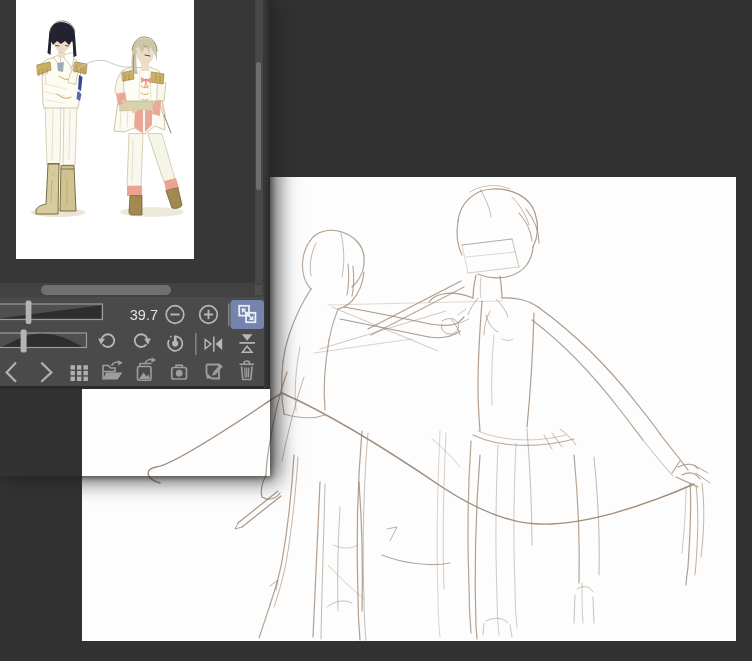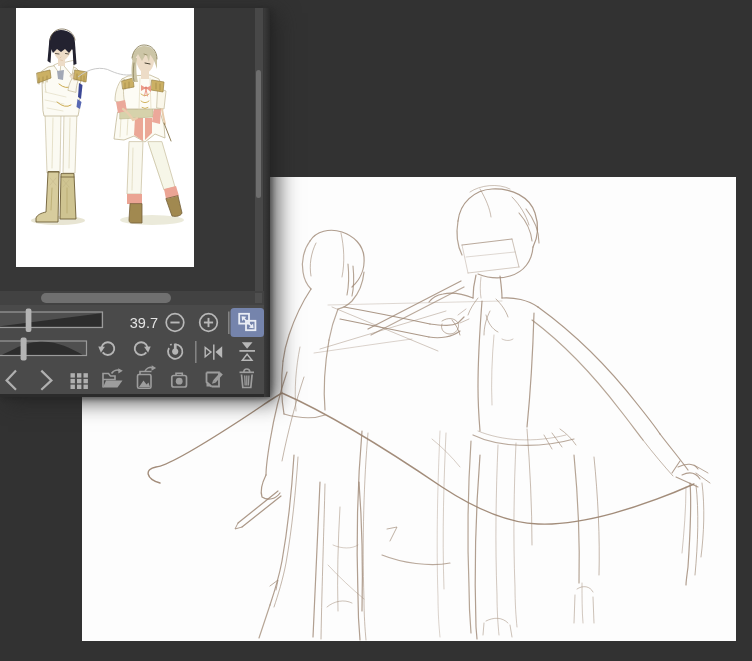--- a/index.html
+++ b/index.html
@@ -1,18 +1,18 @@
 <!DOCTYPE html>
 <html><head>
 <meta charset="utf-8">
 <style>
   html,body{margin:0;padding:0;}
   body{width:752px;height:661px;overflow:hidden;background:#323232;position:relative;font-family:"Liberation Sans",sans-serif;}
   #page{position:absolute;left:82px;top:177px;width:654px;height:464px;background:#fdfdfd;}
-  #panel{position:absolute;left:0;top:8px;width:270px;height:389px;box-shadow:8px 5px 20px rgba(35,35,35,0.75), 2px 2px 5px rgba(35,35,35,0.5);}
+  #panel{position:absolute;left:0;top:0;width:270px;height:476px;box-shadow:8px 5px 20px rgba(35,35,35,0.75), 2px 2px 5px rgba(35,35,35,0.5);}
   #view{position:absolute;left:0;top:0;width:270px;height:283px;background:#373737;}
   #thumb{position:absolute;left:16px;top:0;width:178px;height:259px;background:#ffffff;}
   #vtrack{position:absolute;left:255px;top:0;width:8px;height:283px;background:#484848;}
   #vthumb{position:absolute;left:1px;top:62px;width:5px;height:128px;background:#6e6e6e;border-radius:3px;}
   #hstrip{position:absolute;left:0;top:283px;width:270px;height:14px;background:#424242;}
   #hthumb{position:absolute;left:41px;top:2px;width:130px;height:10px;background:#707070;border-radius:5px;}
   #ctrl{position:absolute;left:0;top:297px;width:270px;height:92px;background:#4a4a4a;border-bottom:3px solid #2b2b2b;box-sizing:border-box;}
   #edge{position:absolute;left:264px;top:0;width:6px;height:389px;background:linear-gradient(90deg,#3a3a3a,#2a2a2a);}
 </style>
 </head>

